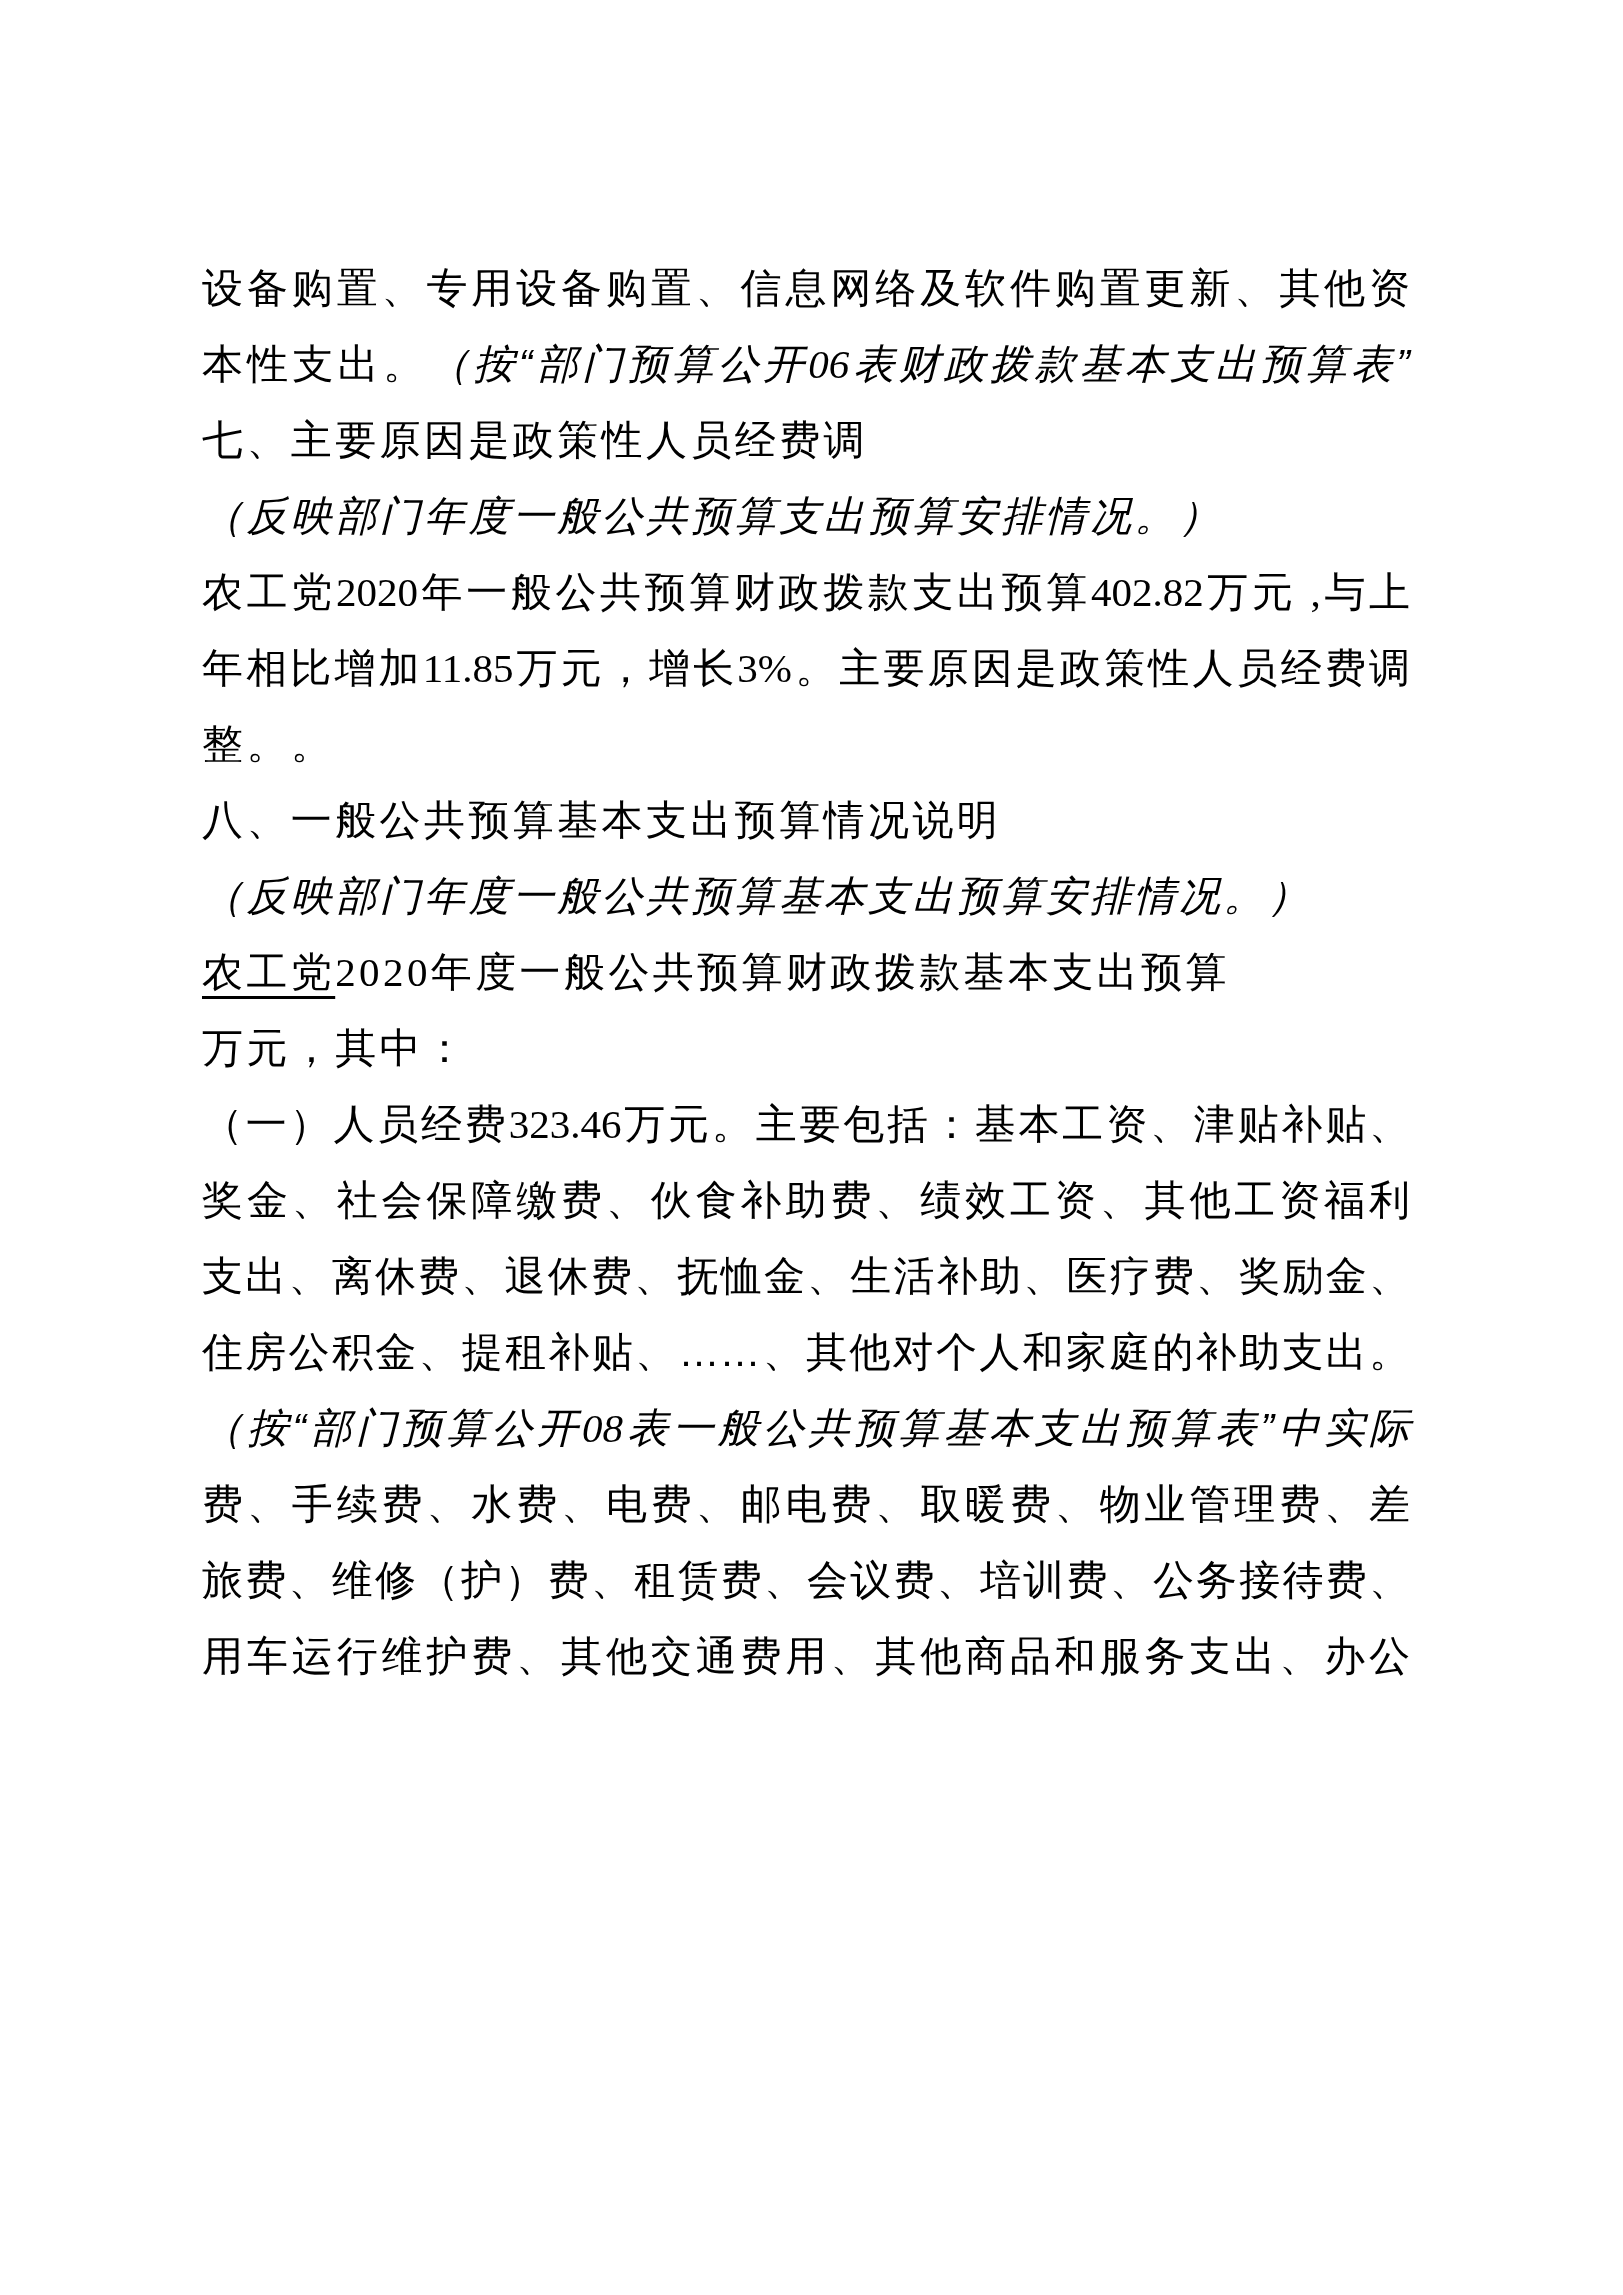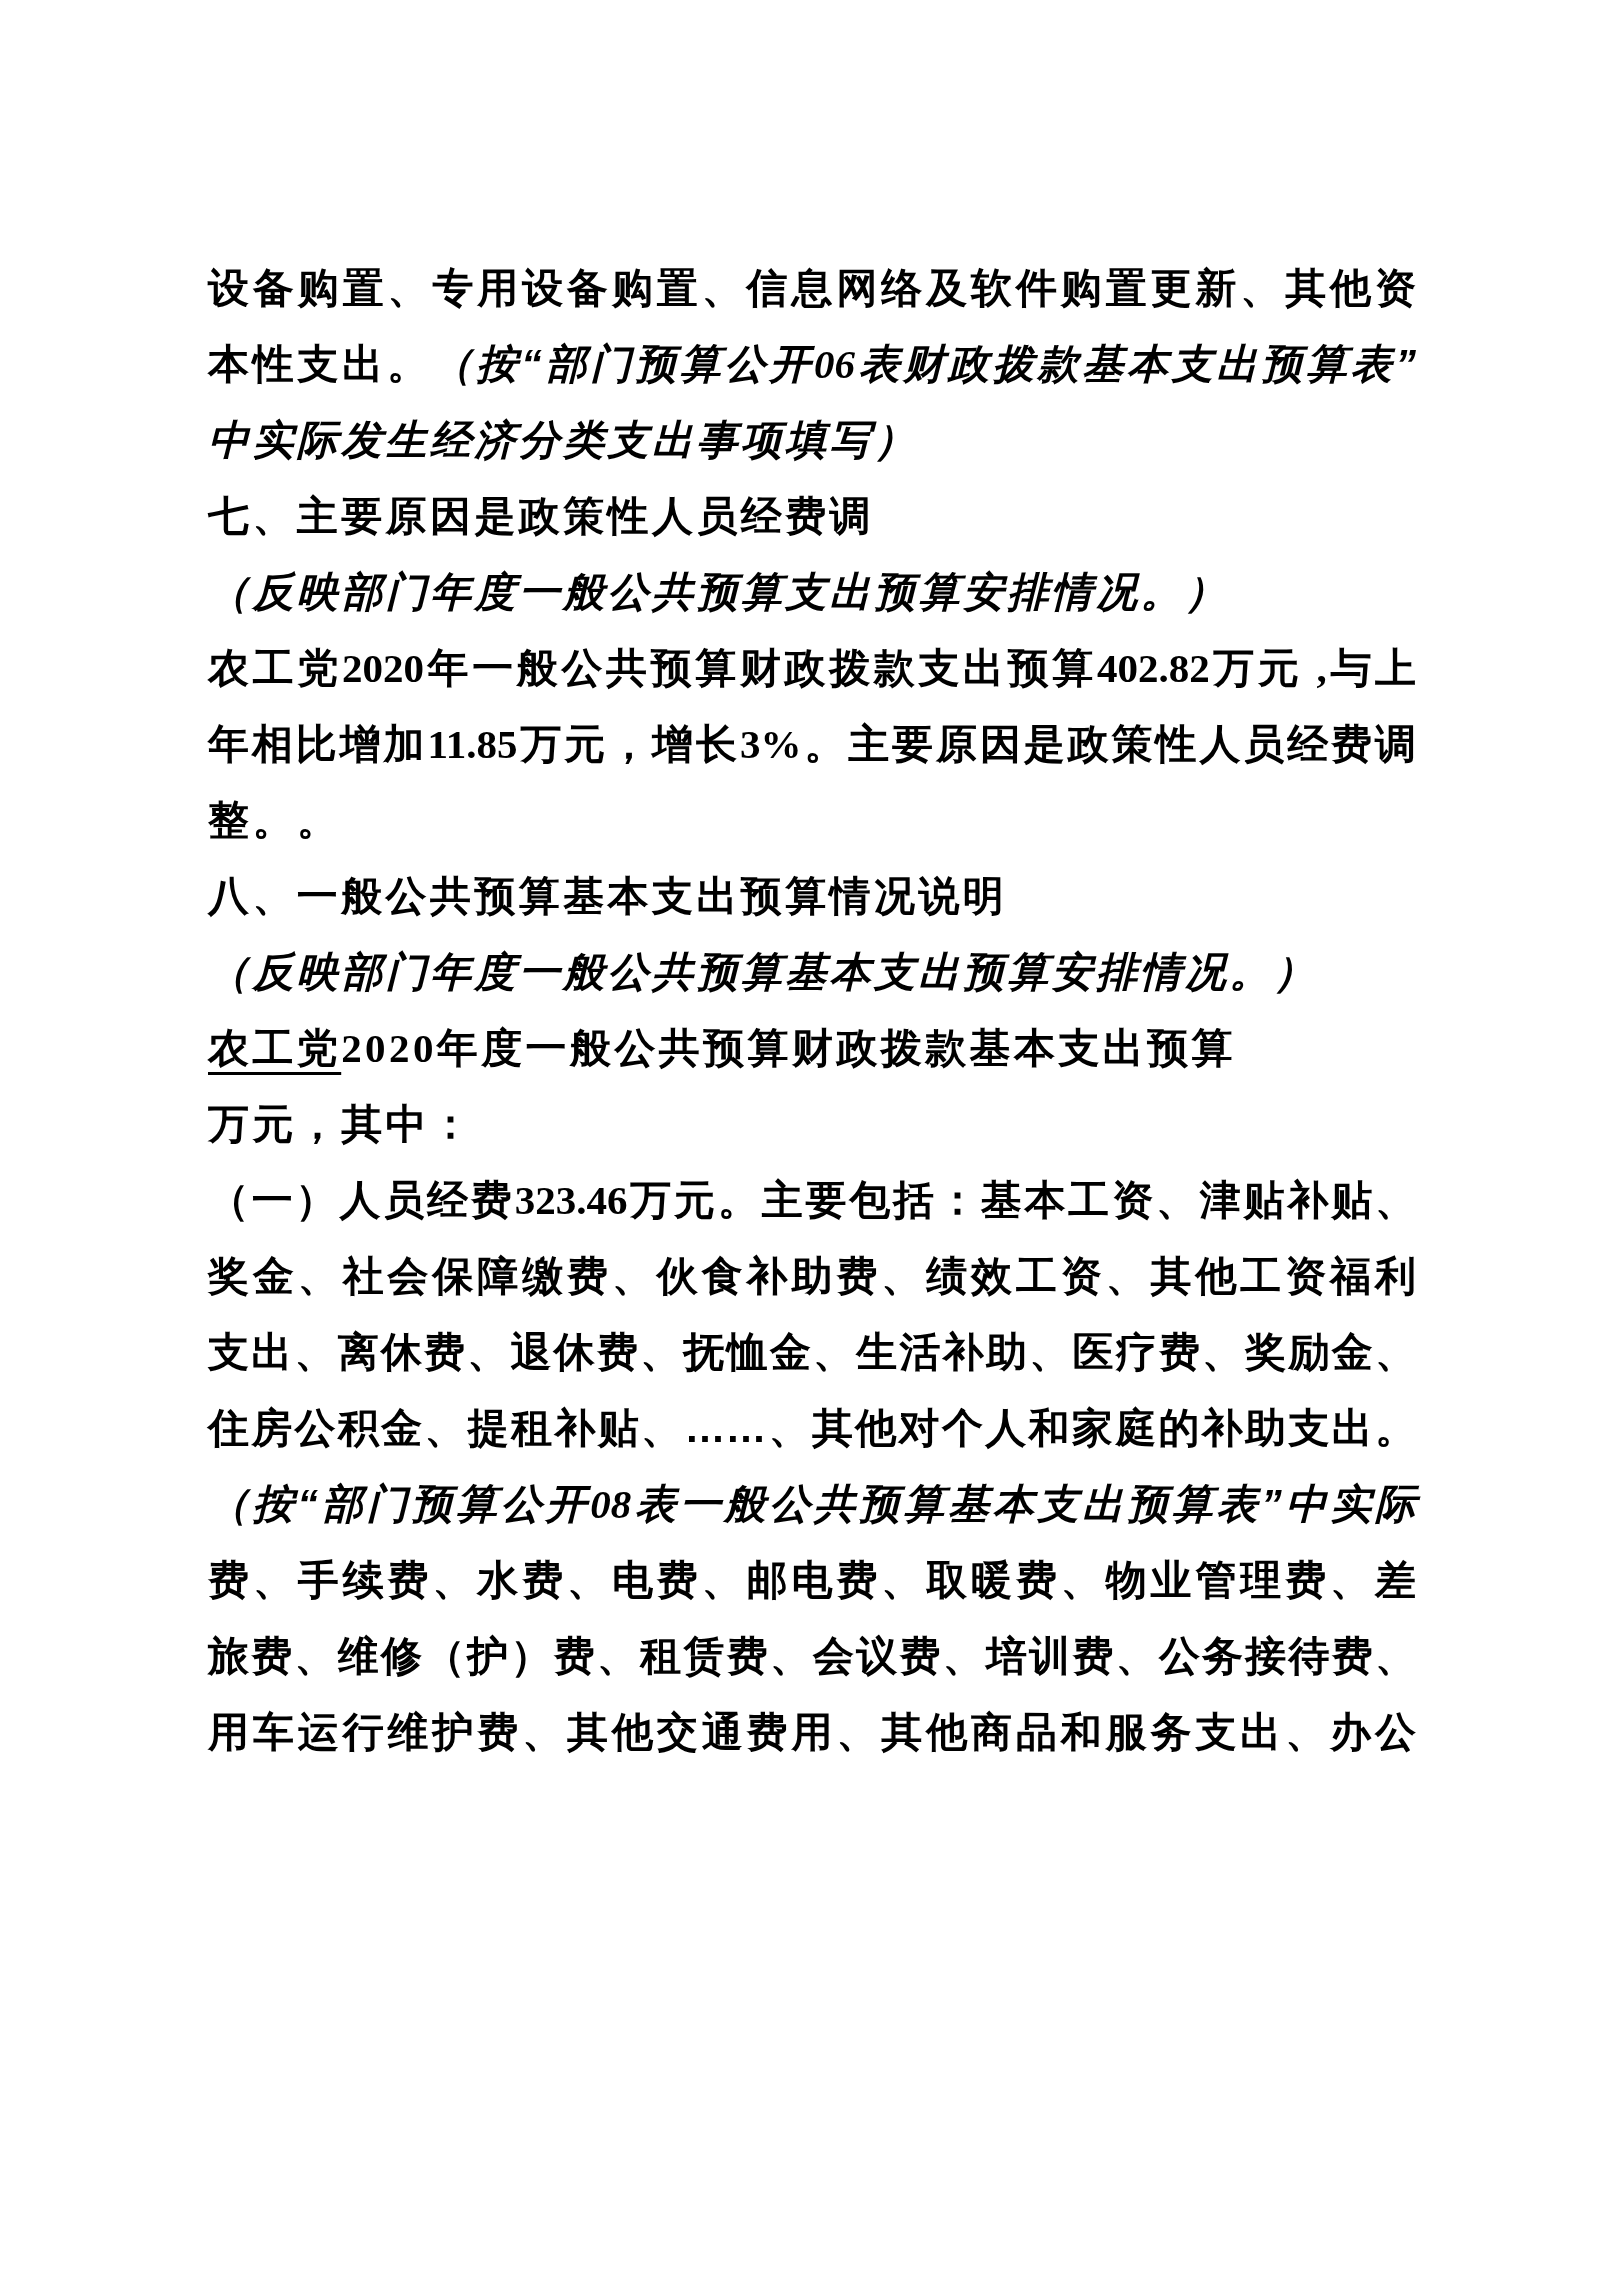--- a/index.html
+++ b/index.html
@@ -8,26 +8,26 @@
     background: #ffffff;
   }
   body {
     width: 1623px;
     height: 2295px;
     position: relative;
     overflow: hidden;
   }
   .doc {
     position: absolute;
-    left: 208px;
+    left: 202px;
     top: 250px;
     width: 1208px;
     color: #000000;
     font-family: "Liberation Sans", sans-serif;
-    font-weight: bold;
+    font-weight: normal;
     font-size: 41px;
     font-synthesis: weight style;
   }
   .line {
     height: 76px;
     line-height: 76px;
     white-space: normal;
   }
   
   .j {
@@ -54,21 +54,20 @@
 </style>
 </head>
 <body>
 
 <div class="doc">
 
   <div class="line j"><span>设备购置、专用设备购置、信息网络及软件购置更新、其他资</span></div>
 
   <div class="line j"><span>本性支出。</span><span class="it">（按“部门预算公开</span><span class="it num">06</span><span class="it">表财政拨款基本支出预算表”</span></div>
 
-  <div class="line l"><span class="it">中实际发生经济分类支出事项填写）</span></div>
 
   <div class="line l"><span>七、主要原因是政策性人员经费调</span></div>
 
   <div class="line l"><span class="it">（反映部门年度一般公共预算支出预算安排情况。）</span></div>
 
   <div class="line j"><span>农工党</span><span class="num">2020</span><span>年一般公共预算财政拨款支出预算</span><span class="num">402.82</span><span>万元</span><span class="num"> ,</span><span>与上</span></div>
 
   <div class="line j"><span>年相比增加</span><span class="num">11.85</span><span>万元，增长</span><span class="num">3%</span><span>。主要原因是政策性人员经费调</span></div>
 
   <div class="line l"><span>整。。</span></div>

